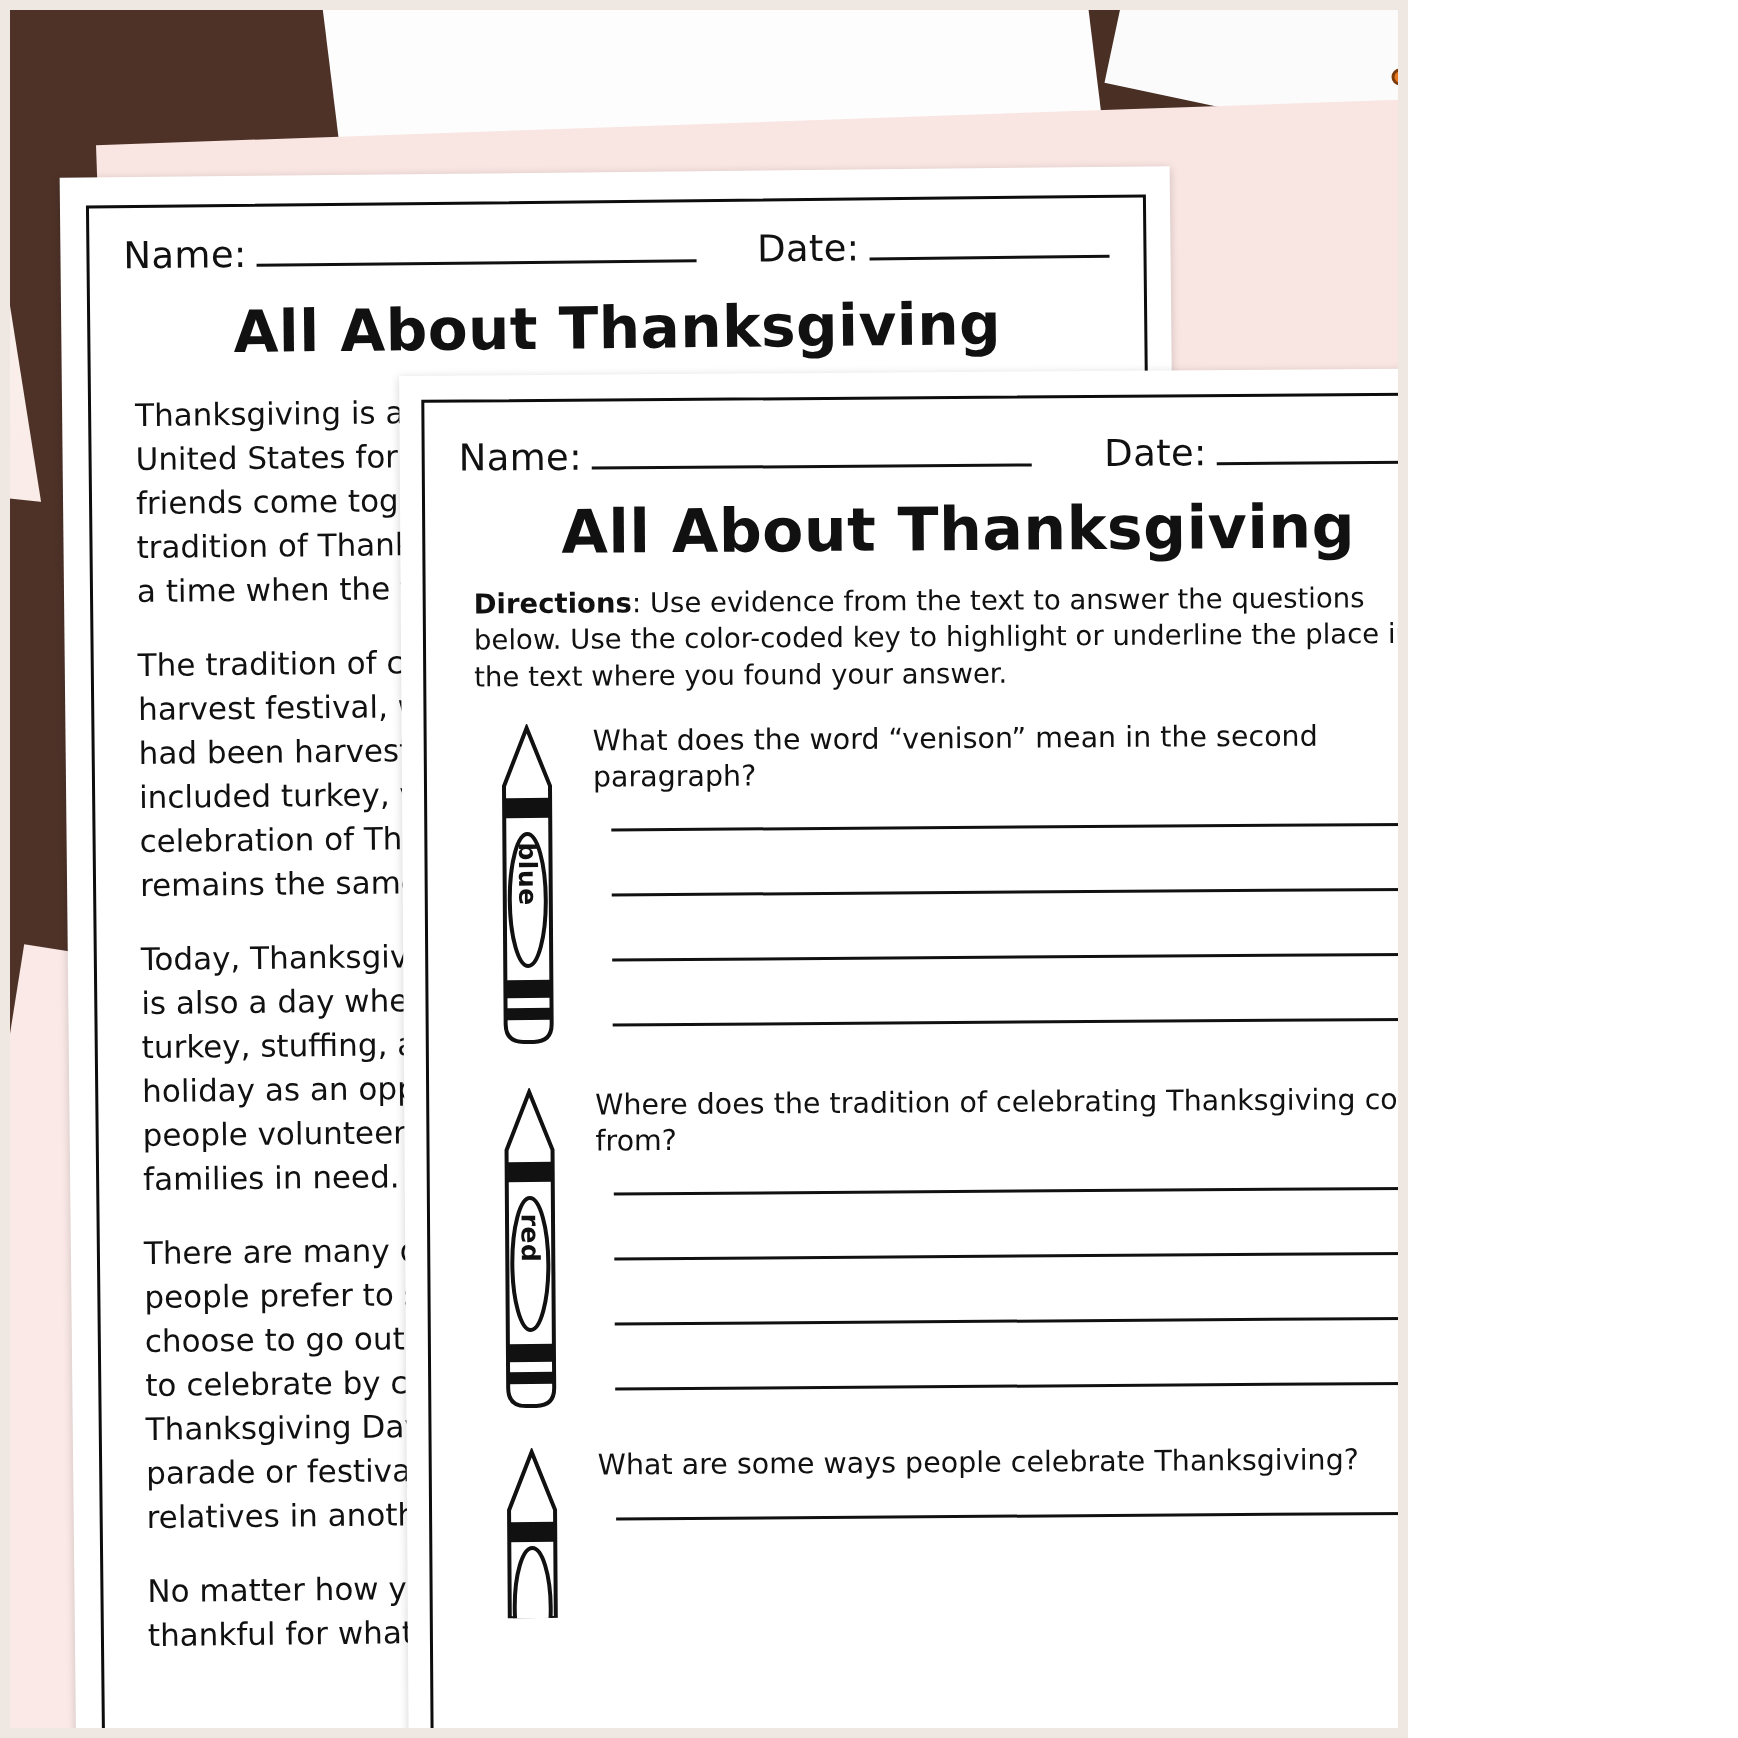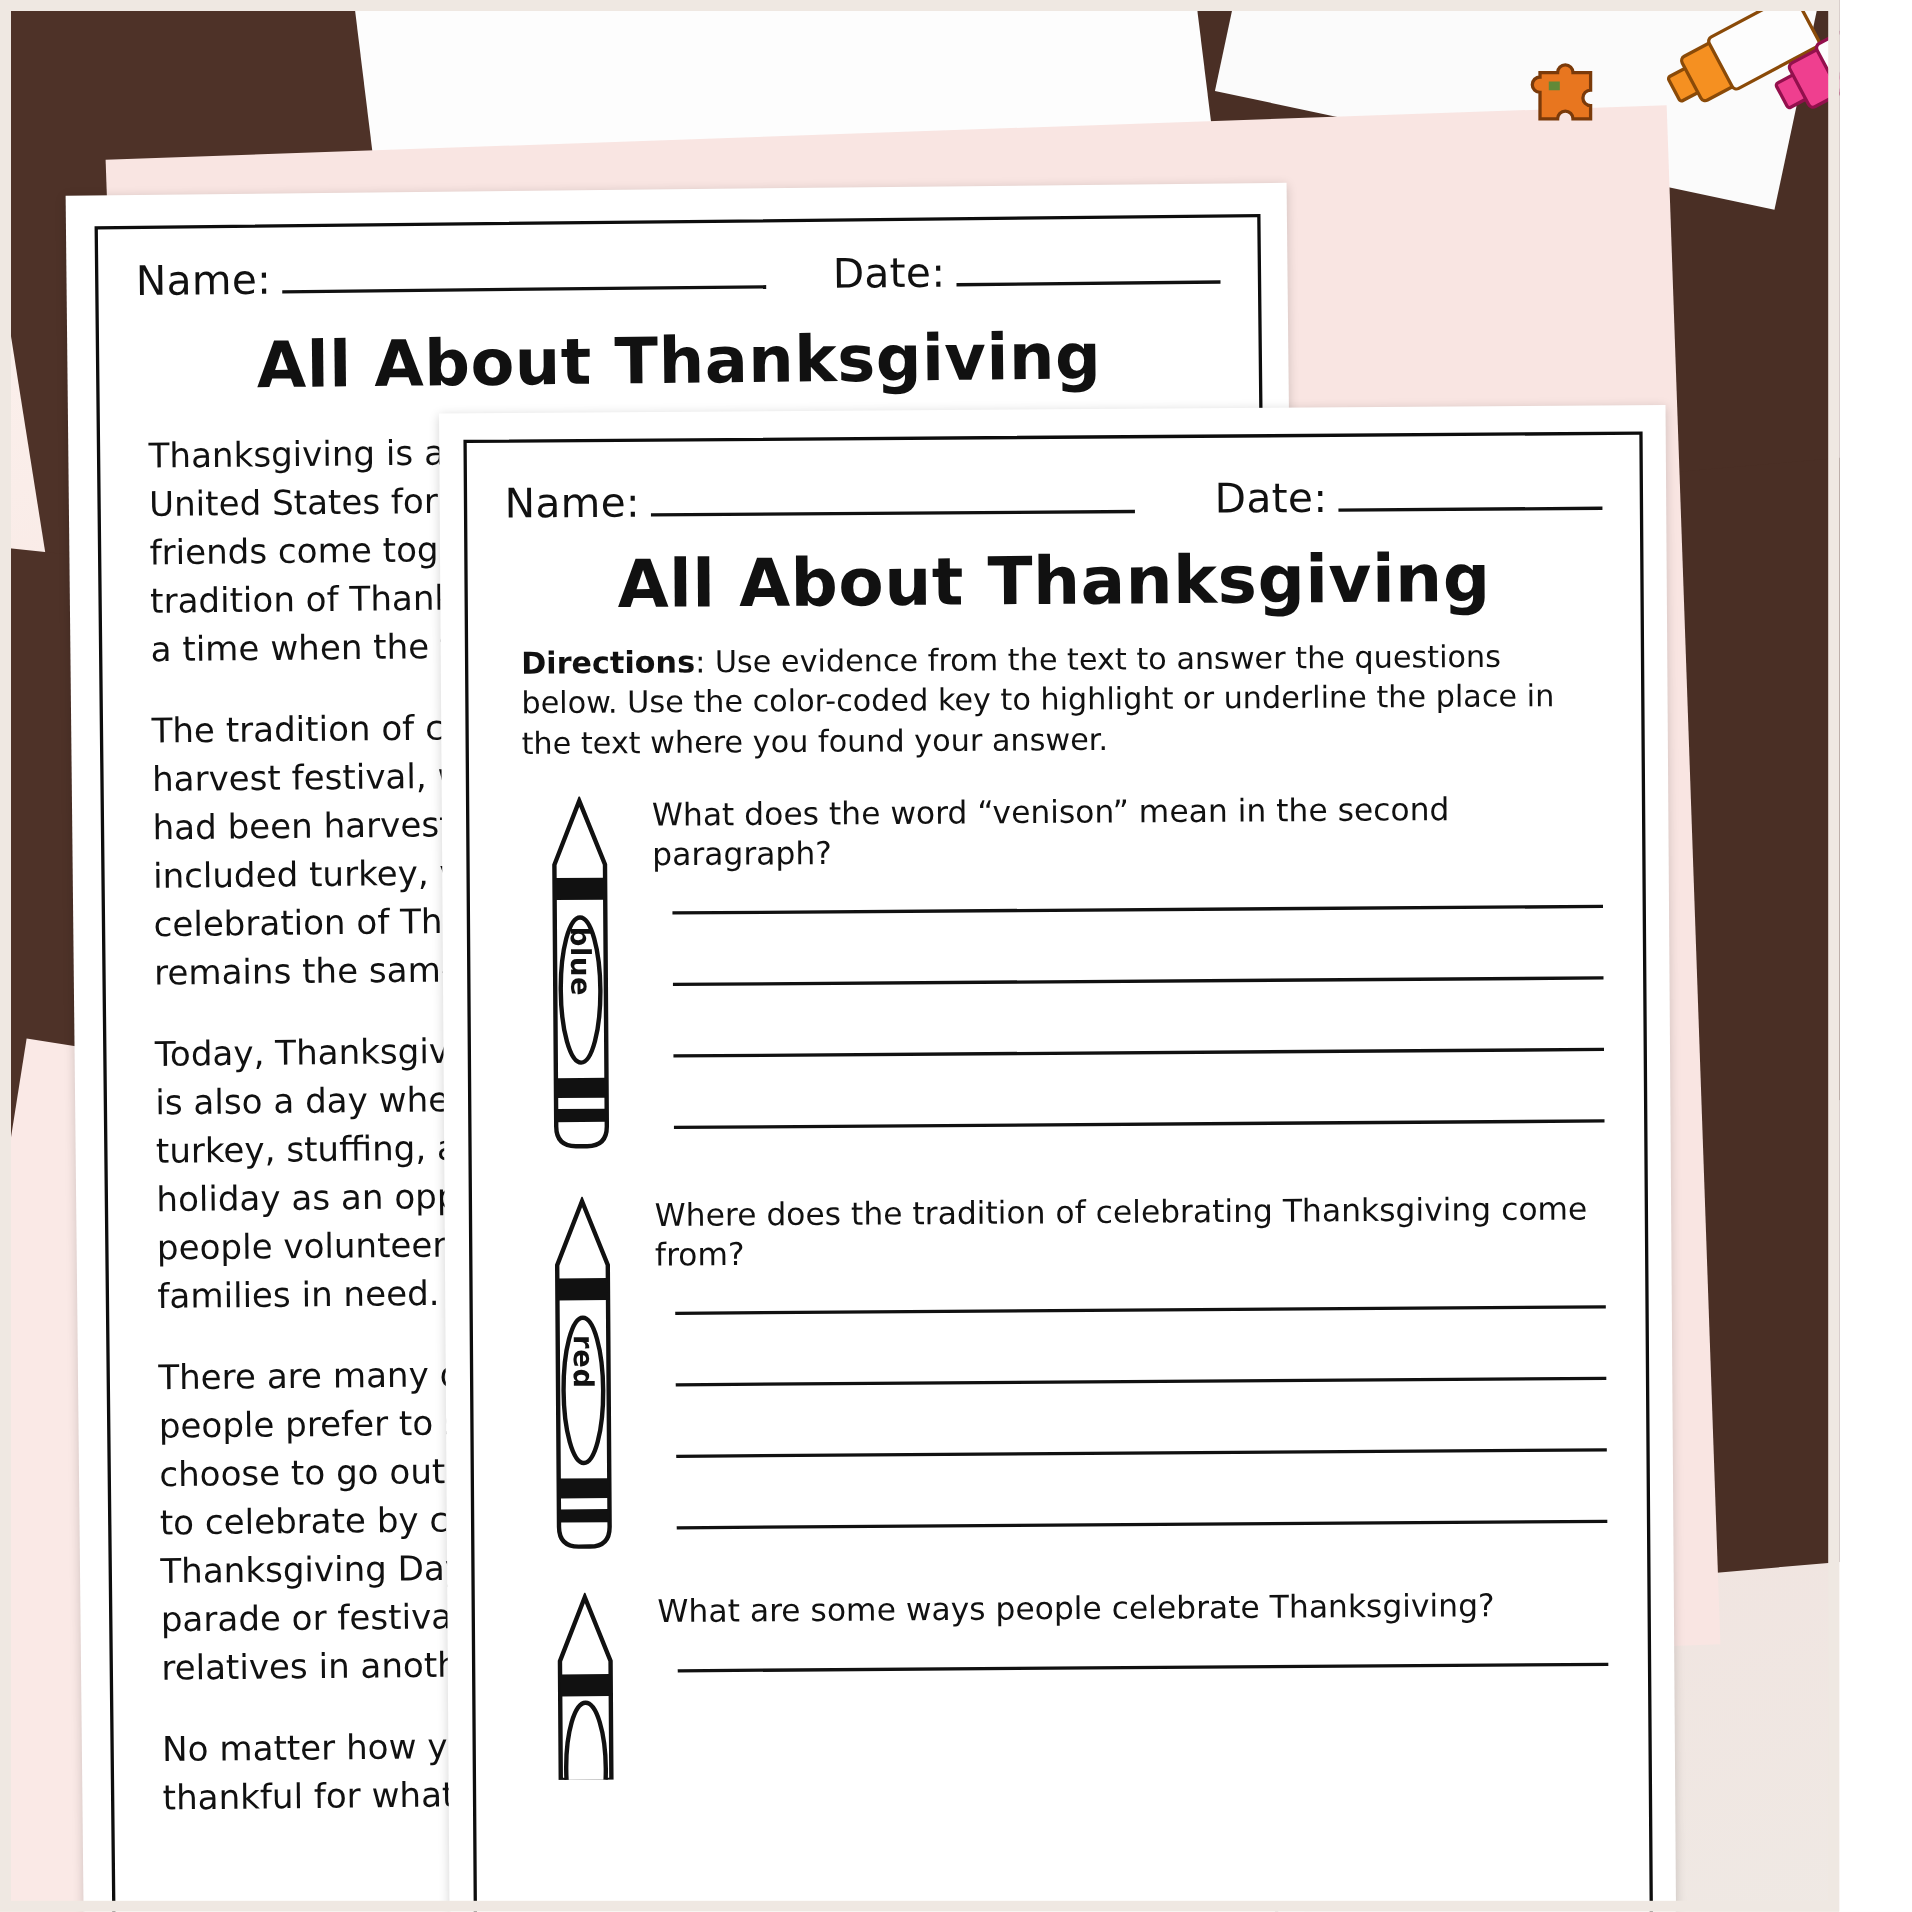--- a/index.html
+++ b/index.html
@@ -2,21 +2,21 @@
 <html><head>
 <meta charset="utf-8">
 <style>
   html, body {
     margin: 0;
     padding: 0;
     background: #ffffff;
   }
   #stage {
     position: relative;
-    width: 1672px;
+    width: 1408px;
     height: 1738px;
     overflow: hidden;
     font-family: "DejaVu Sans", sans-serif;
     background: #f2ece6;
   }
 
   
   .bg-base {
     position: absolute;
     inset: 0;

